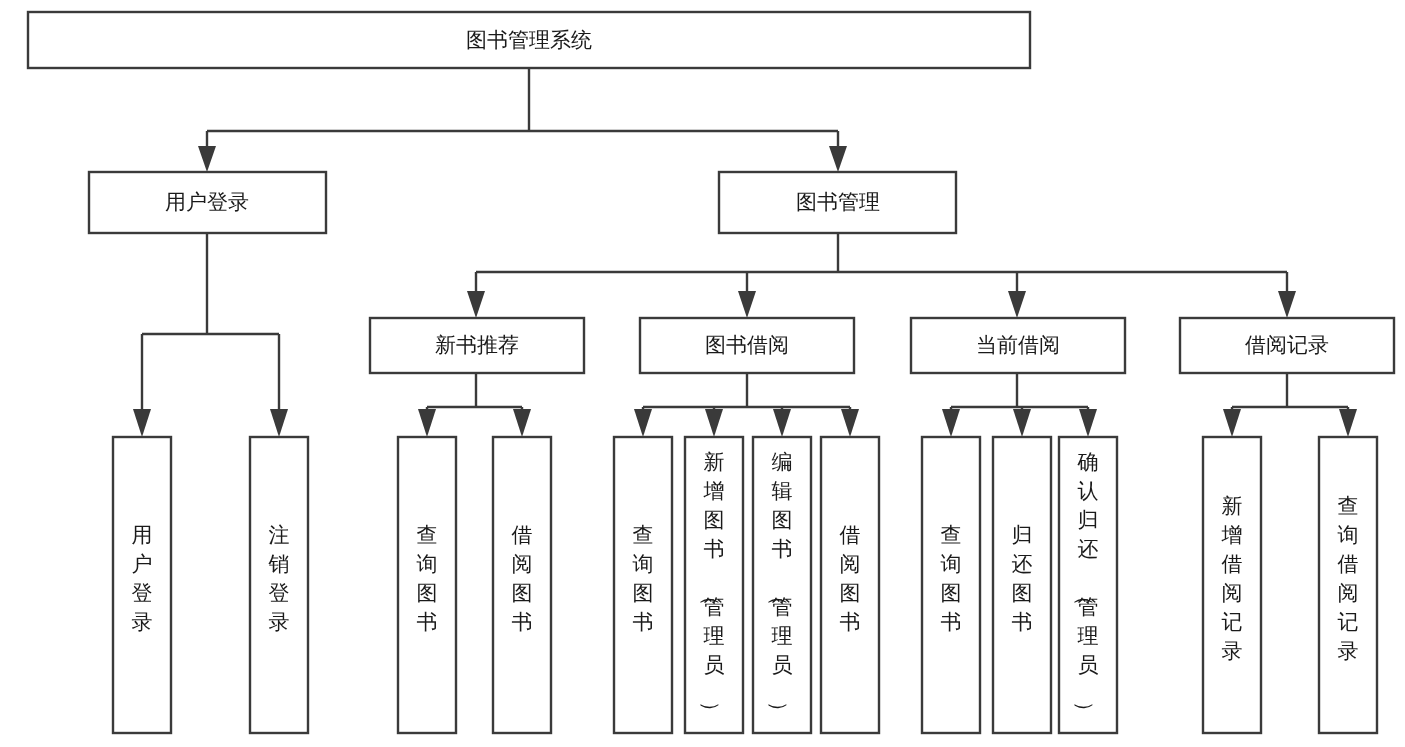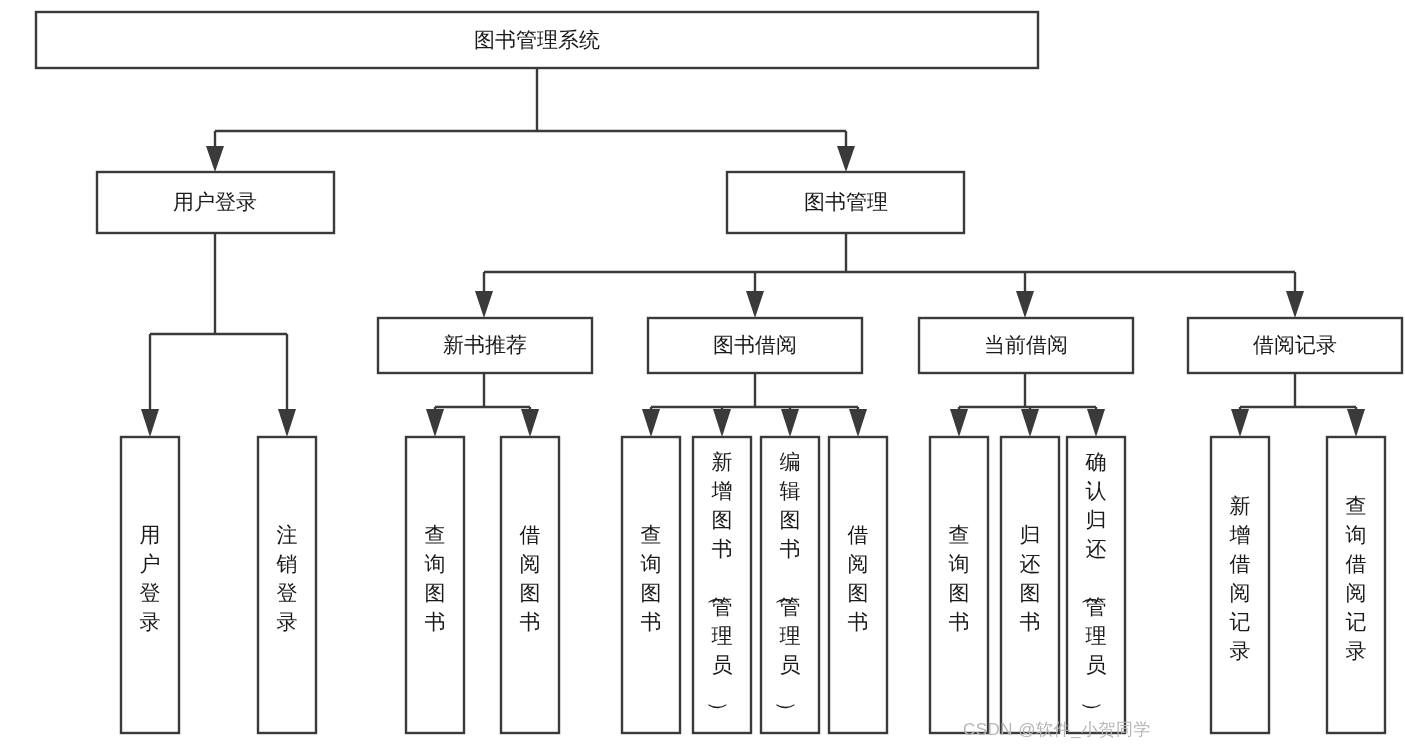--- a/index.html
+++ b/index.html
@@ -9,21 +9,21 @@
   }
   body {
     width: 1405px;
     height: 747px;
     font-family: "Liberation Sans", "DejaVu Sans", sans-serif;
     overflow: hidden;
     position: relative;
   }
   #chart-root {
     position: absolute;
-    left: 16px;
+    left: 8px;
     top: 0;
     width: 1147px;
     height: 747px;
   }
   svg { display: block; }
   .node-box {
     fill: #ffffff;
     stroke: #3a3a3a;
     stroke-width: 2.4;
   }
@@ -213,14 +213,13 @@
       <rect class="node-box" x="1195" y="437" width="58" height="296"></rect>
       <text class="node-label-vertical" x="1224" y="512.5"><tspan x="1224" dy="0">新</tspan><tspan x="1224" dy="29">增</tspan><tspan x="1224" dy="29">借</tspan><tspan x="1224" dy="29">阅</tspan><tspan x="1224" dy="29">记</tspan><tspan x="1224" dy="29">录</tspan></text>
     </g>
     <g>
       <rect class="node-box" x="1311" y="437" width="58" height="296"></rect>
       <text class="node-label-vertical" x="1340" y="512.5"><tspan x="1340" dy="0">查</tspan><tspan x="1340" dy="29">询</tspan><tspan x="1340" dy="29">借</tspan><tspan x="1340" dy="29">阅</tspan><tspan x="1340" dy="29">记</tspan><tspan x="1340" dy="29">录</tspan></text>
     </g>
 
   </svg>
 
-  <div class="watermark">CSDN @软件_小贺同学</div>
 </div>
 
 </body></html>

